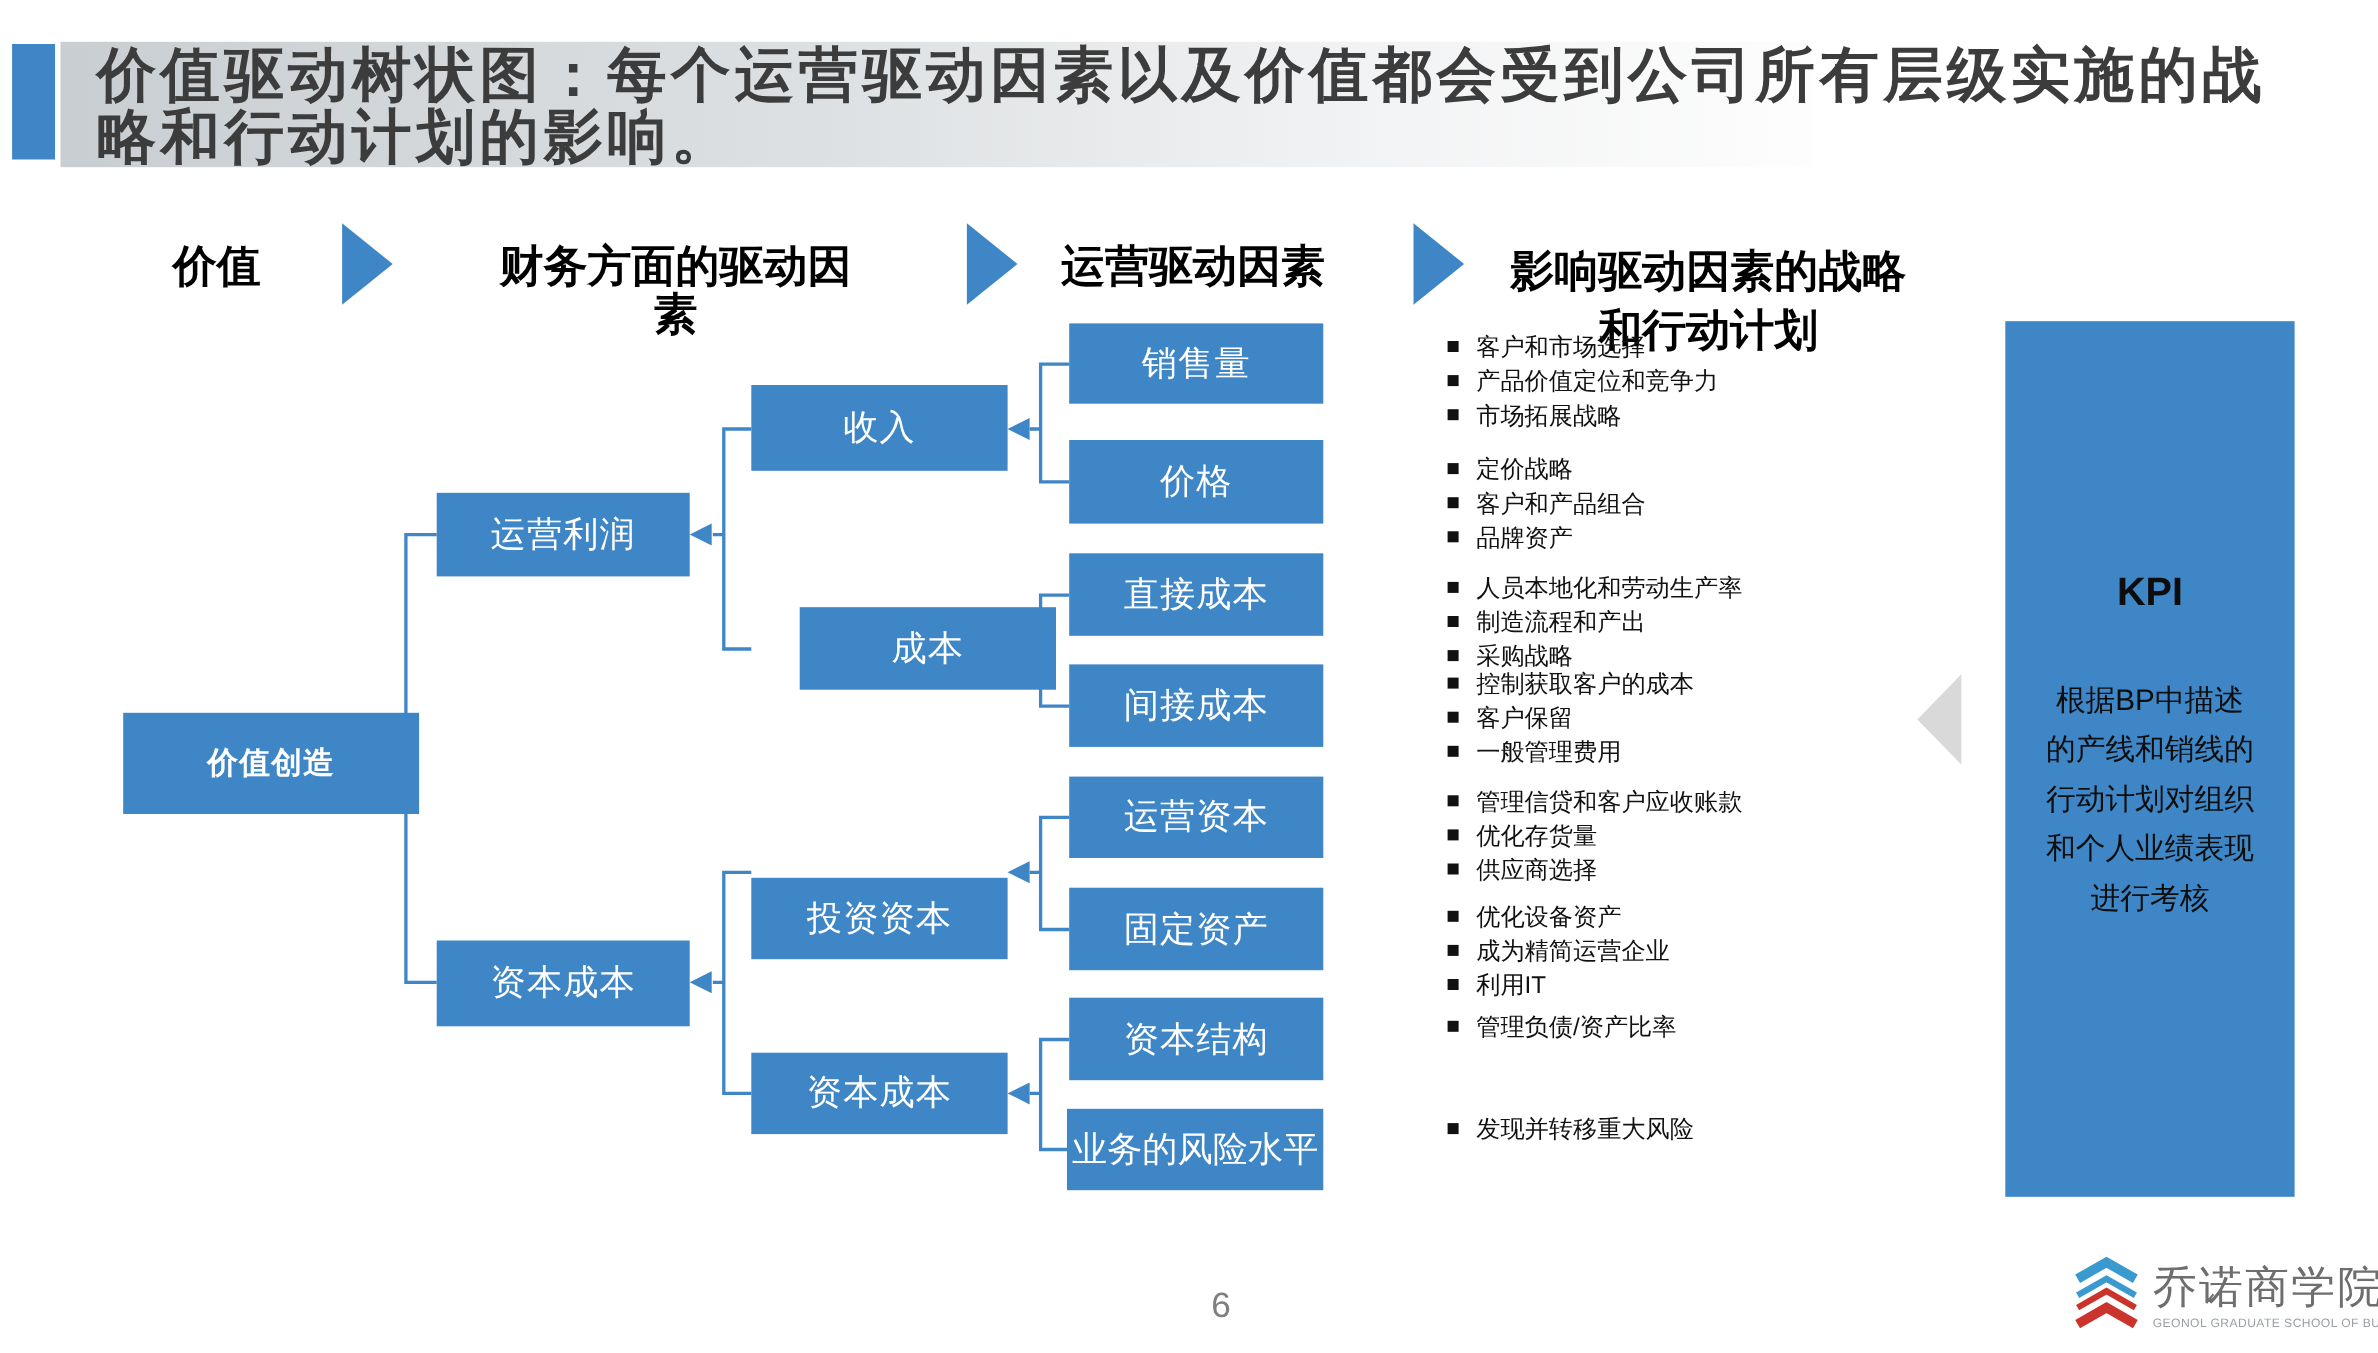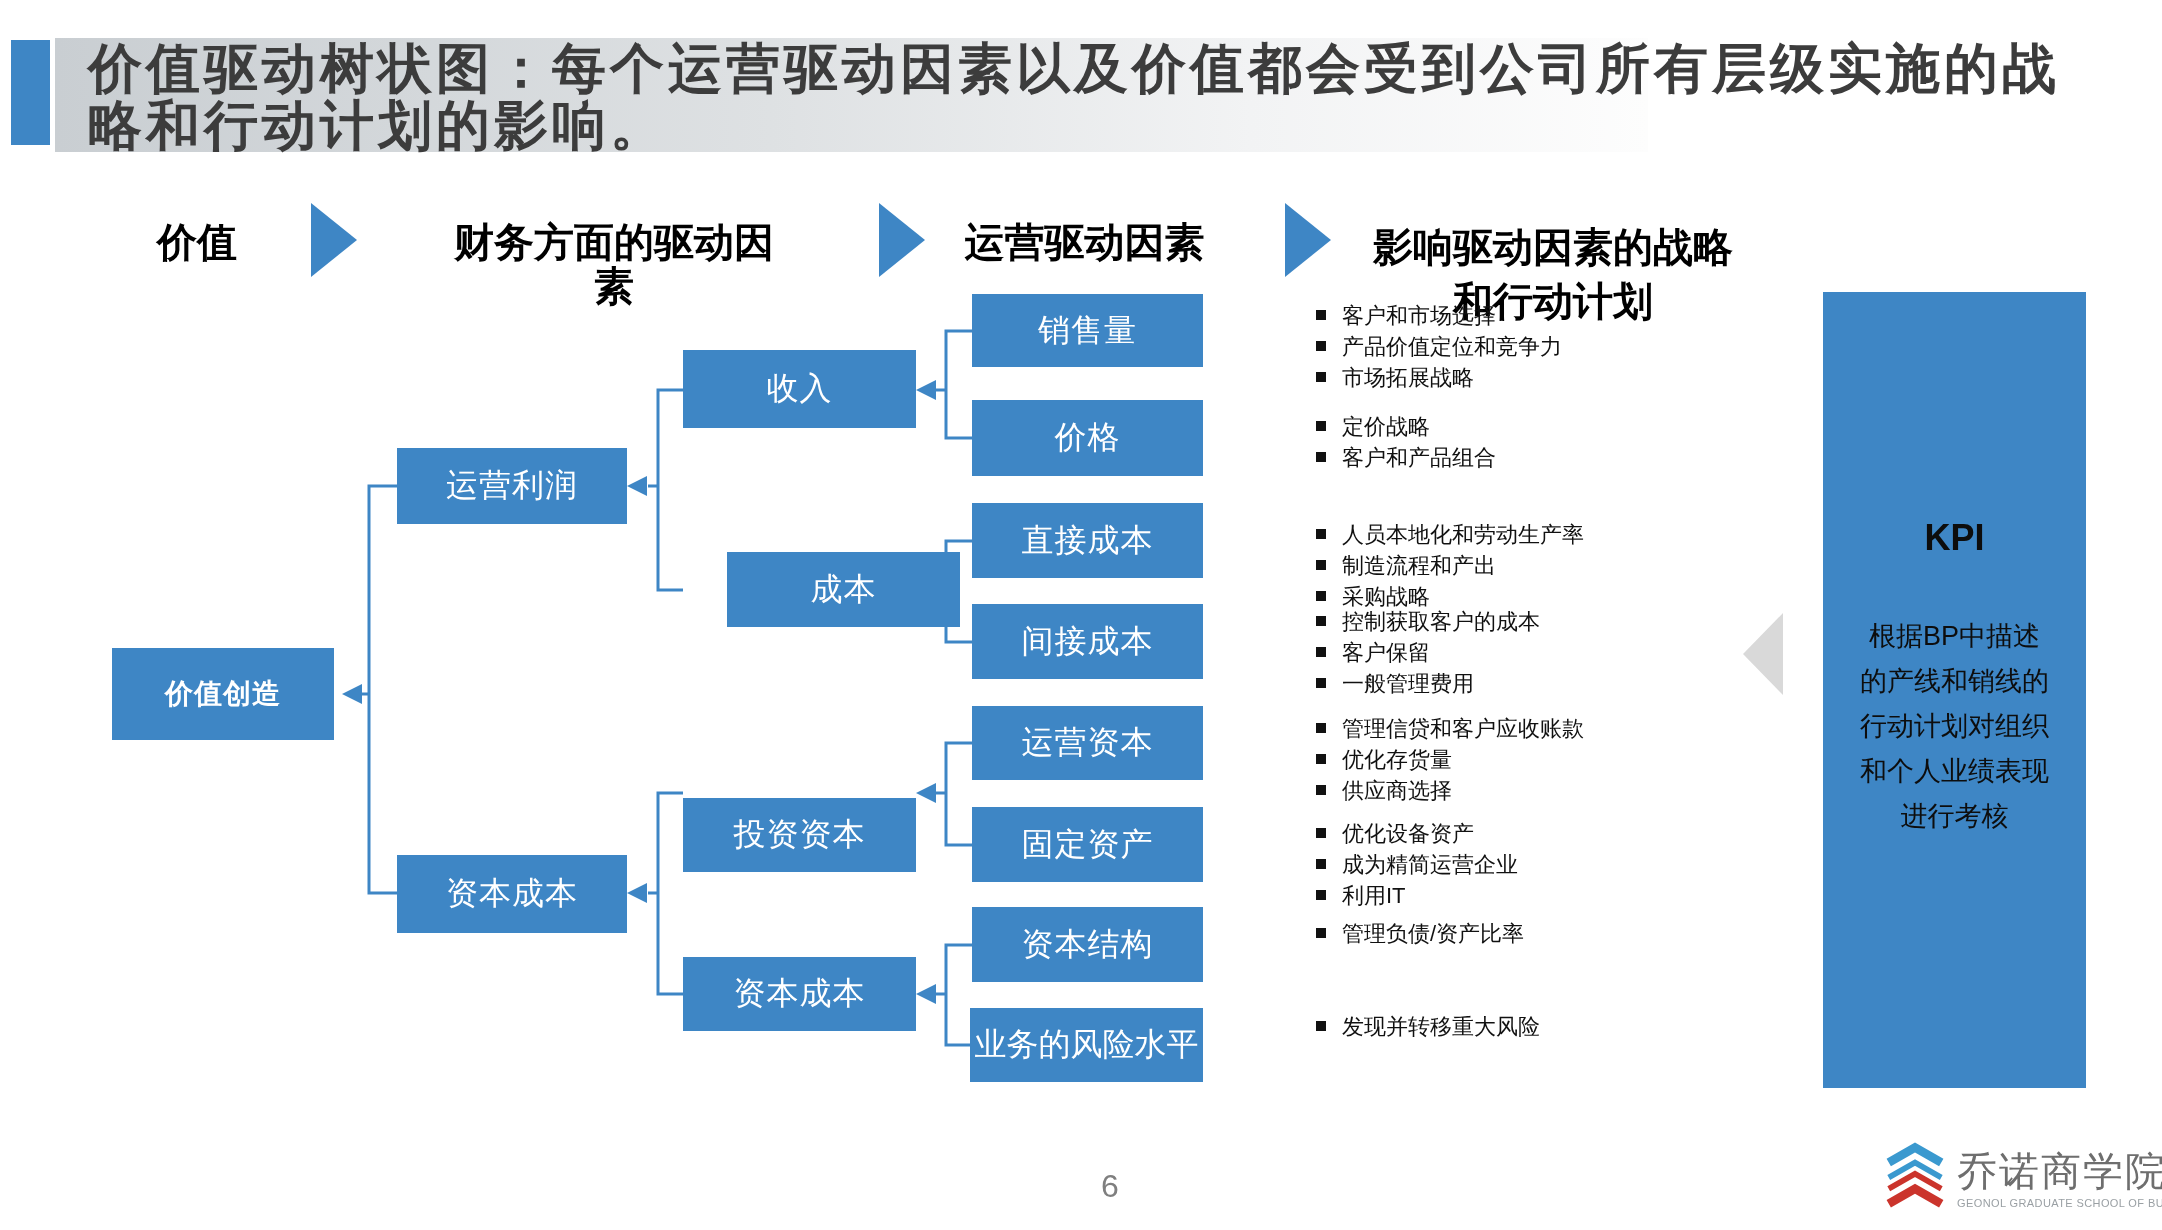--- a/index.html
+++ b/index.html
@@ -94,21 +94,21 @@
       <polygon points="342,694 362,684 362,704"></polygon>
       <polygon points="627,486 647,476 647,496"></polygon>
       <polygon points="627,893 647,883 647,903"></polygon>
       <polygon points="916,390 936,380 936,400"></polygon>
       <polygon points="916,590 936,580 936,600"></polygon>
       <polygon points="916,793 936,783 936,803"></polygon>
       <polygon points="916,994 936,984 936,1004"></polygon>
     </g>
   </svg>
 
-  <div class="tbox root" style="left:112px;top:648px;width:222px;height:92px;">价值创造</div>
+  <div class="tbox root" style="left:112px;top:648px;width:269px;height:92px;">价值创造</div>
 
   <div class="tbox" style="left:397px;top:448px;width:230px;height:76px;">运营利润</div>
   <div class="tbox" style="left:397px;top:855px;width:230px;height:78px;">资本成本</div>
 
   <div class="tbox" style="left:683px;top:350px;width:233px;height:78px;">收入</div>
   <div class="tbox" style="left:683px;top:552px;width:233px;height:75px;margin-left:44px;">成本</div>
   <div class="tbox" style="left:683px;top:756px;width:233px;height:74px;margin-top:42px;">投资资本</div>
   <div class="tbox" style="left:683px;top:957px;width:233px;height:74px;">资本成本</div>
 
   <div class="tbox" style="left:972px;top:294px;width:231px;height:73px;">销售量</div>
@@ -135,20 +135,24 @@
       </div>
   </div>
   <div class="bullet-group" style="top:411px;">
     <div class="bullet-line">
         <span class="bullet-sq"></span>
         <span>定价战略</span>
       </div>
     <div class="bullet-line">
         <span class="bullet-sq"></span>
         <span>客户和产品组合</span>
+      </div>
+    <div class="bullet-line">
+        <span class="bullet-sq"></span>
+        <span>品牌资产</span>
       </div>
   </div>
   <div class="bullet-group" style="top:519px;">
     <div class="bullet-line">
         <span class="bullet-sq"></span>
         <span>人员本地化和劳动生产率</span>
       </div>
     <div class="bullet-line">
         <span class="bullet-sq"></span>
         <span>制造流程和产出</span>

